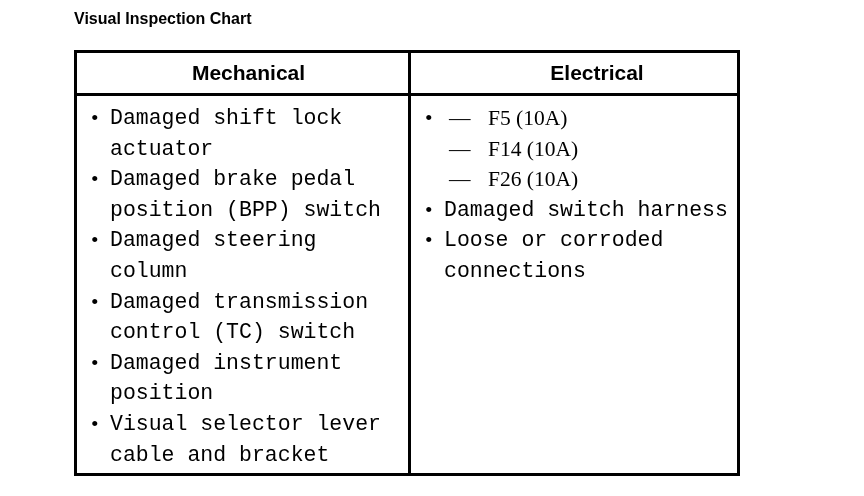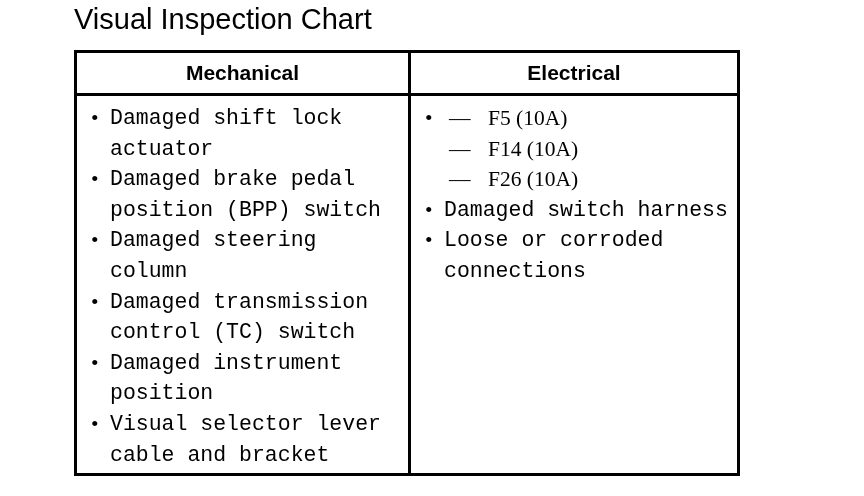--- a/index.html
+++ b/index.html
@@ -22,22 +22,22 @@
     height: 496px;
     background: #ffffff;
   }
 
   
   #chart-title {
     position: absolute;
     left: 74px;
     top: 4px;
     font-family: "Liberation Sans", "DejaVu Sans", sans-serif;
-    font-weight: normal;
-    font-size: 29px;
+    font-weight: bold;
+    font-size: 16px;
     line-height: 30px;
     letter-spacing: 0px;
     white-space: nowrap;
     color: #000000;
   }
 
   
   #inspection-table {
     position: absolute;
     left: 74px;
@@ -71,22 +71,22 @@
     top: 0;
     height: 40px;
     line-height: 40px;
     text-align: center;
     font-family: "Liberation Sans", "DejaVu Sans", sans-serif;
     font-weight: bold;
     font-size: 21px;
     color: #000000;
     white-space: nowrap;
   }
-  .header-cell.left  { left: 0px;   width: 331px; }
-  .header-cell.right { left: 334px; width: 326px; }
+  .header-cell.left  { left: 0px;   width: 331px; padding-left: 6px; }
+  .header-cell.right { left: 334px; width: 326px; padding-left: 23px; }
 
   
   #column-divider {
     position: absolute;
     left: 331px;
     top: 0;
     width: 3px;
     height: 420px;
     background: #000000;
   }

